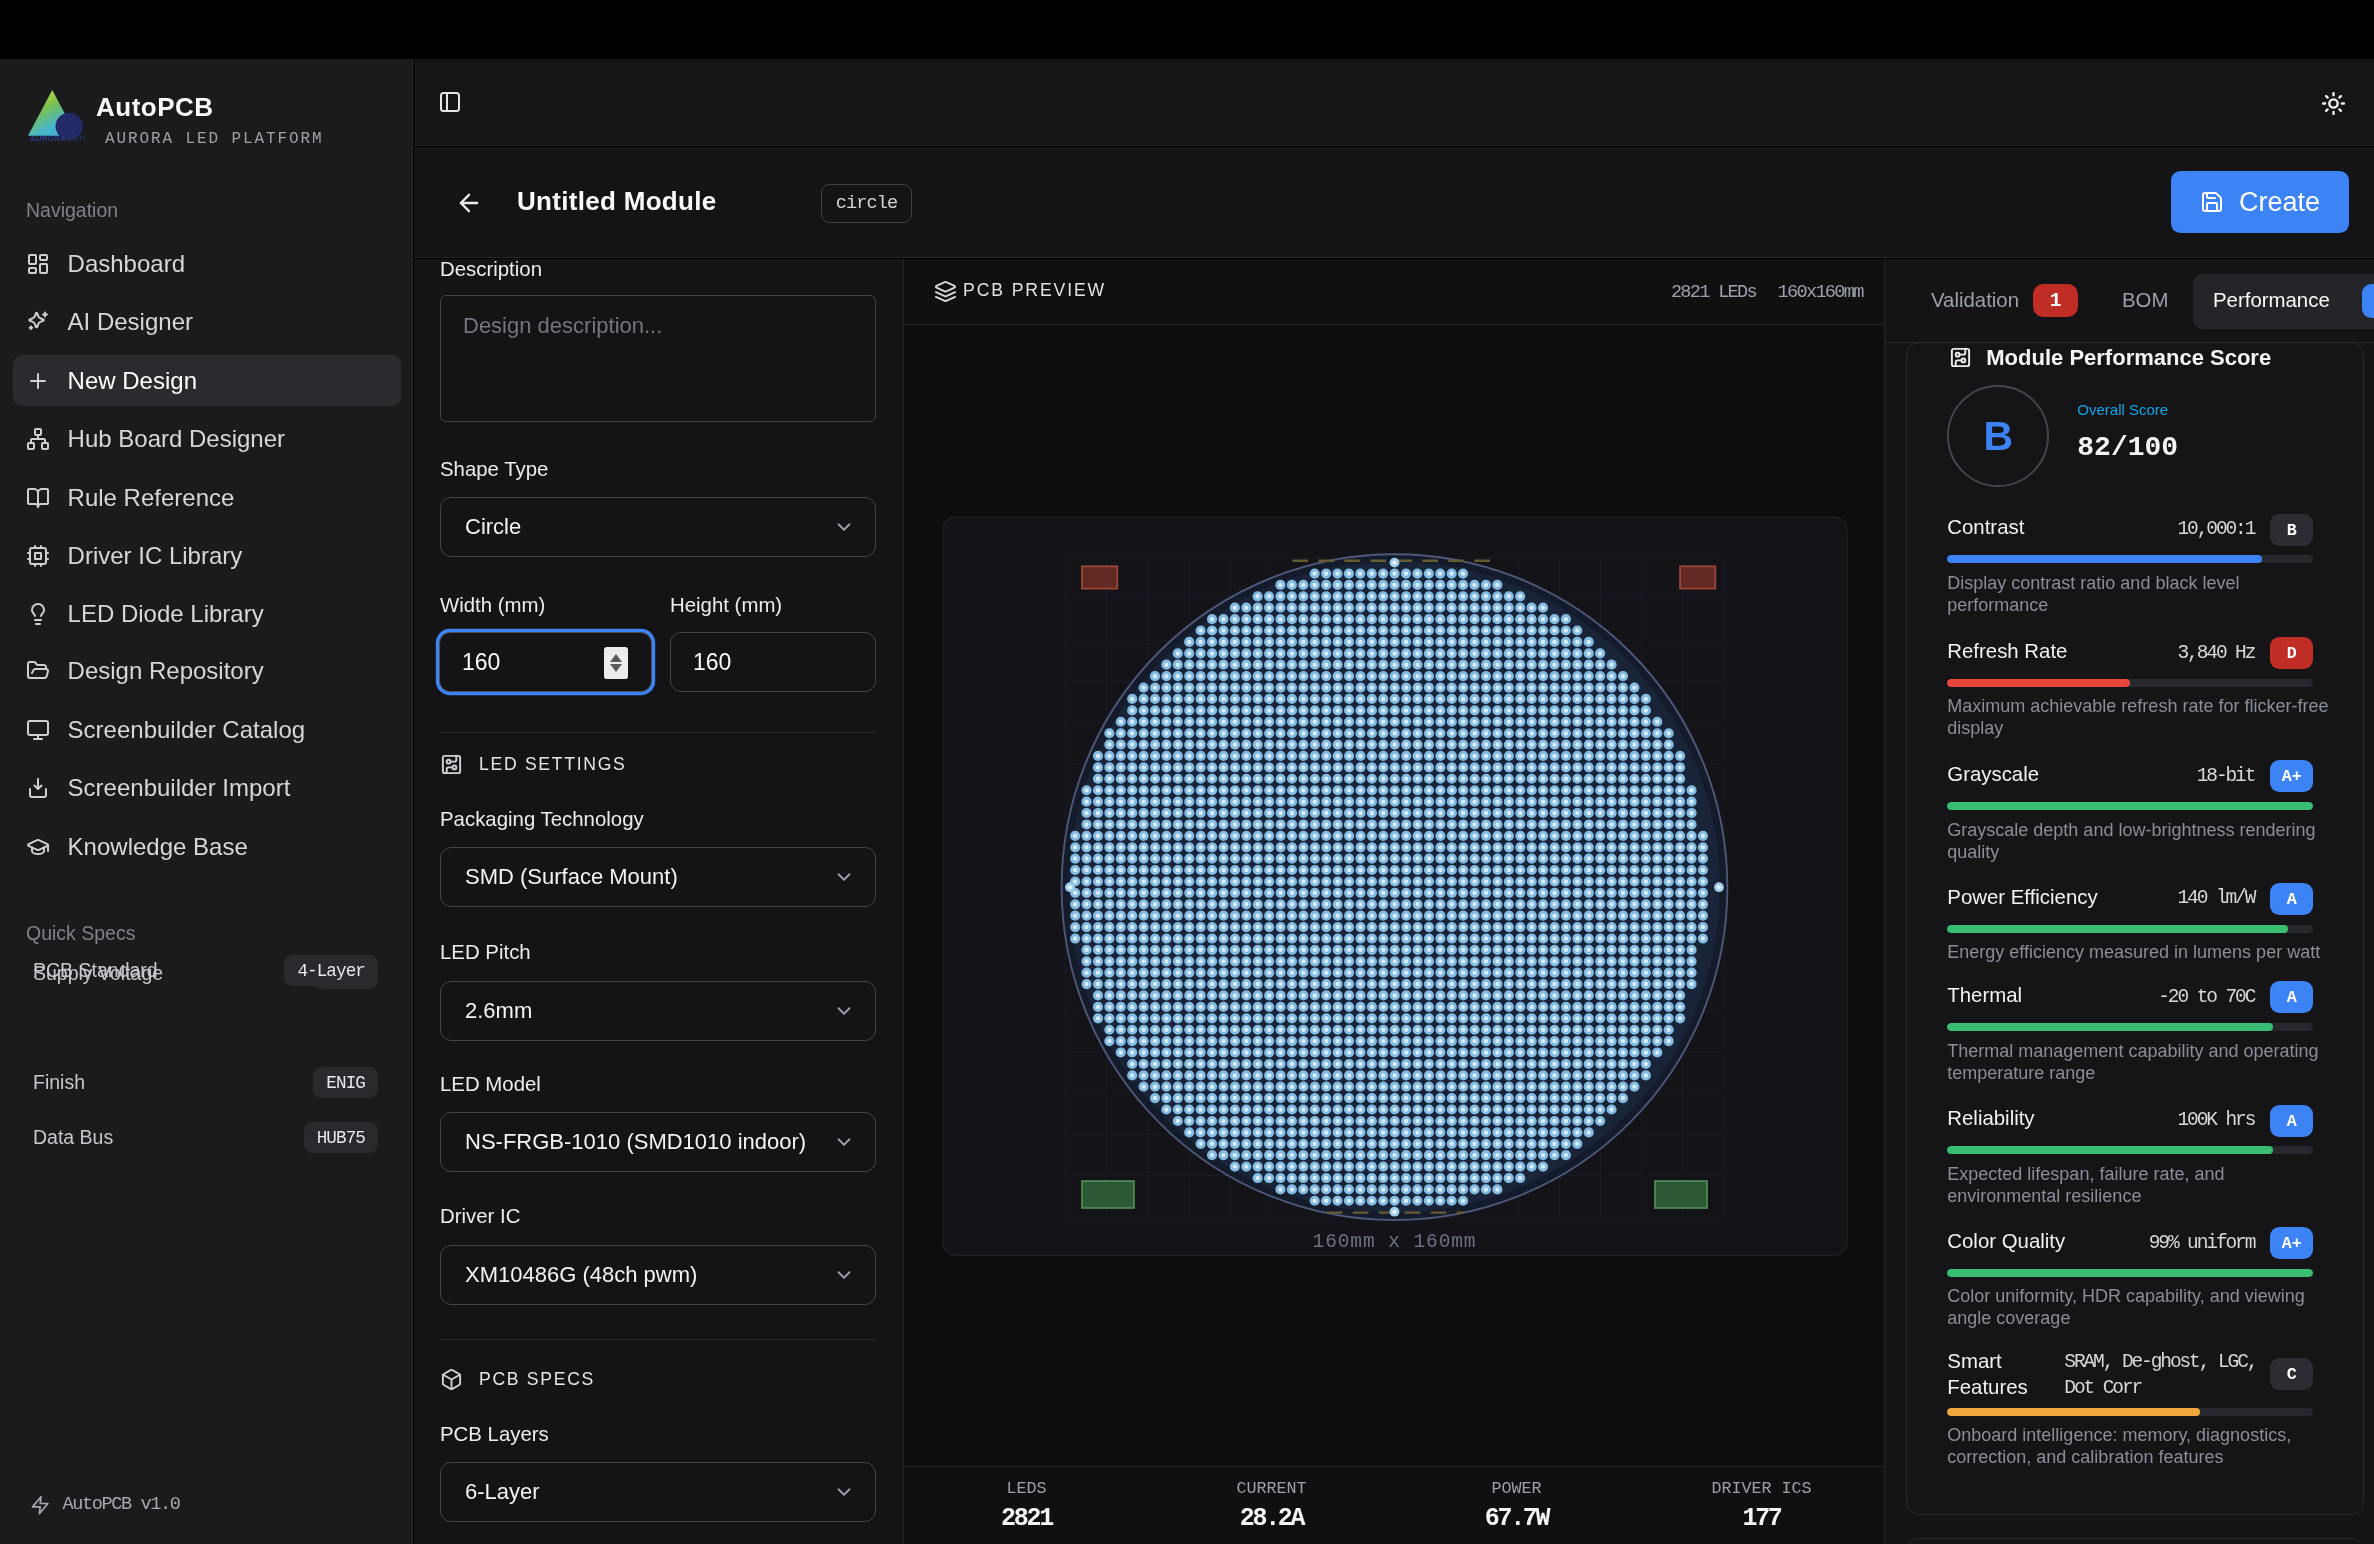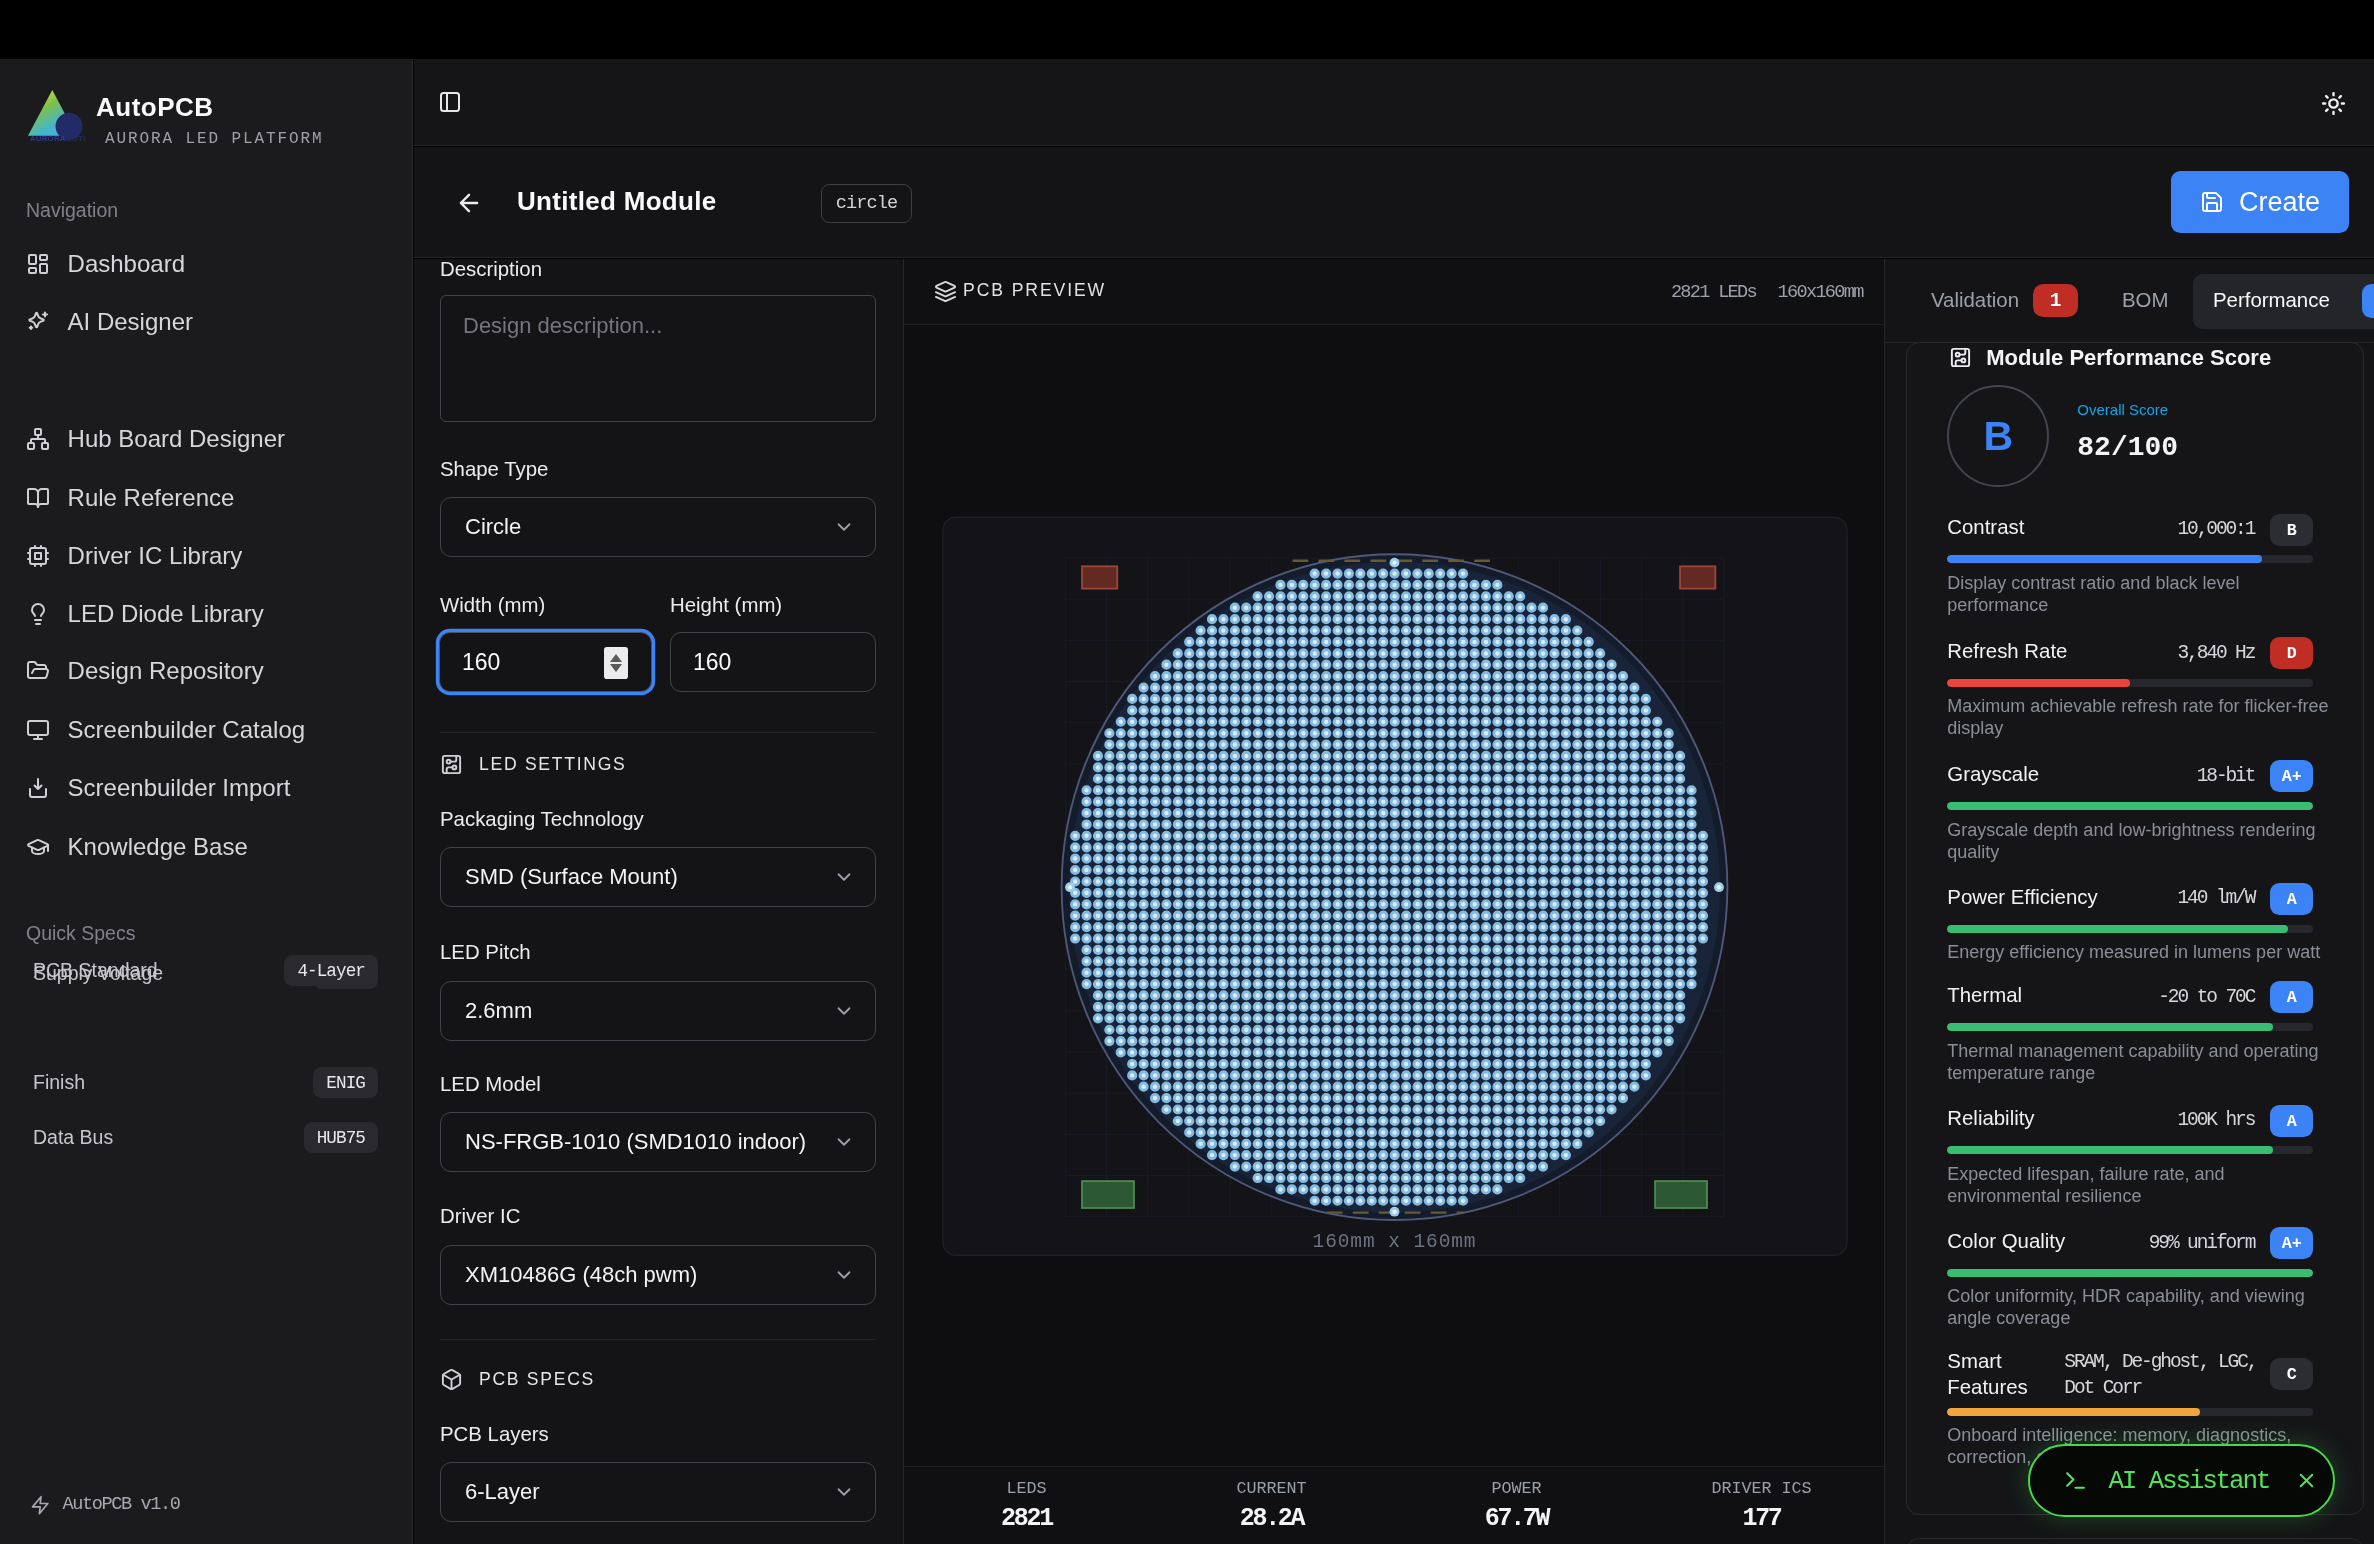--- a/index.html
+++ b/index.html
@@ -72,20 +72,23 @@
 <div class="navitem" style="top:179px"><svg class="ic" width="24" height="24" viewBox="0 0 24 24">
           <rect x="3" y="3" width="7" height="9" rx="1"></rect>
           <rect x="14" y="3" width="7" height="5" rx="1"></rect>
           <rect x="14" y="12" width="7" height="9" rx="1"></rect>
           <rect x="3" y="16" width="7" height="5" rx="1"></rect>
         </svg>Dashboard</div>
 <div class="navitem" style="top:237px"><svg class="ic" width="24" height="24" viewBox="0 0 24 24">
           <path d="M9.9 3.3a.7.7 0 0 1 1.3 0l.9 2.5a4.5 4.5 0 0 0 2.7 2.7l2.5.9a.7.7 0 0 1 0 1.3l-2.5.9a4.5 4.5 0 0 0-2.7 2.7l-.9 2.5a.7.7 0 0 1-1.3 0l-.9-2.5a4.5 4.5 0 0 0-2.7-2.7l-2.5-.9a.7.7 0 0 1 0-1.3l2.5-.9a4.5 4.5 0 0 0 2.7-2.7z"></path>
           <path d="M19 2.5v4M21 4.5h-4M5 16.5v2.5M6.2 17.7H3.7"></path>
         </svg>AI Designer</div>
+<div class="navitem act" style="top:296px"><svg class="ic" width="24" height="24" viewBox="0 0 24 24">
+          <path d="M5 12h14M12 5v14"></path>
+        </svg>New Design</div>
 <div class="navitem" style="top:354px"><svg class="ic" width="24" height="24" viewBox="0 0 24 24">
           <rect x="16" y="16" width="6" height="6" rx="1"></rect>
           <rect x="2" y="16" width="6" height="6" rx="1"></rect>
           <rect x="9" y="2" width="6" height="6" rx="1"></rect>
           <path d="M5 16v-3a1 1 0 0 1 1-1h12a1 1 0 0 1 1 1v3M12 12V8"></path>
         </svg>Hub Board Designer</div>
 <div class="navitem" style="top:413px"><svg class="ic" width="24" height="24" viewBox="0 0 24 24">
           <path d="M12 7v14"></path>
           <path d="M3 18a1 1 0 0 1-1-1V4a1 1 0 0 1 1-1h5a4 4 0 0 1 4 4 4 4 0 0 1 4-4h5a1 1 0 0 1 1 1v13a1 1 0 0 1-1 1h-6a3 3 0 0 0-3 3 3 3 0 0 0-3-3z"></path>
         </svg>Rule Reference</div>
@@ -389,25 +392,15 @@
           <div class="m-val" style="top:1006px;left:157px;text-align:left;line-height:26px">SRAM, De-ghost, LGC,<br>Dot Corr</div>
           <div class="m-badge gray" style="top:1015px;right:50px">C</div>
           <div class="m-bar" style="top:1065px">
             <i style="width:69%;background:#f0a63c"></i>
           </div>
           <div class="m-desc" style="top:1081px">Onboard intelligence: memory, diagnostics,<br>correction, and calibration features</div>
   </div>
   <div style="position:absolute;left:21.3px;top:1279px;width:458px;height:28px;border:1.4px solid #28282d;border-radius:13px;background:#151518"></div>
 </div>
 
-<div style="position:absolute;left:1614px;top:1185px;width:307px;height:73px;border:2.8px solid #47d94a;border-radius:37px;background:#060806;box-shadow:0 0 24px rgba(70,220,80,0.25);display:flex;align-items:center;z-index:9">
-  <svg class="ic" style="margin-left:33px;color:#52e556" width="25" height="25" viewBox="0 0 24 24">
-          <path d="M4 17l6-6-6-6"></path>
-          <path d="M12 19h8"></path>
-        </svg>
-  <span class="mono" style="margin-left:20.4px;font-size:26px;color:#52e556;letter-spacing:-2.2px">AI Assistant</span>
-  <svg class="ic" style="margin-left:26px;color:#52e556" width="23" height="23" viewBox="0 0 24 24">
-          <path d="M18 6 6 18M6 6l12 12"></path>
-        </svg>
-</div>
 
 </div>
 </div>
 
 </body></html>

